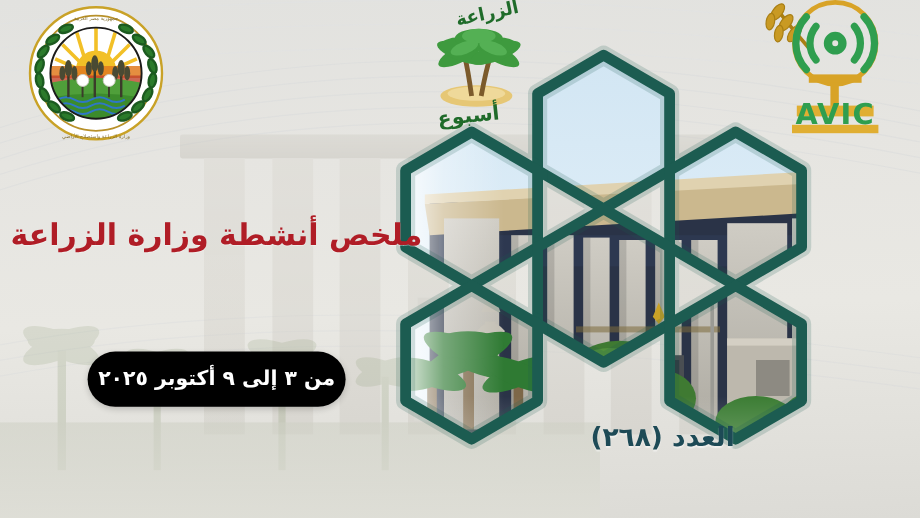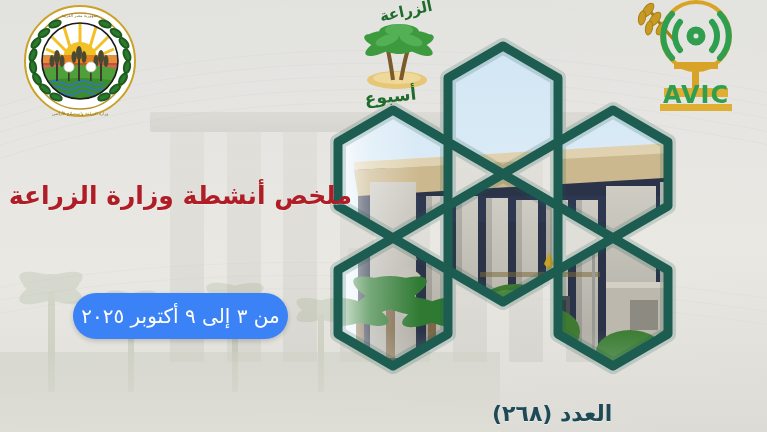--- a/index.html
+++ b/index.html
@@ -71,37 +71,36 @@
     line-height:1.42;
     letter-spacing:0px;
     text-shadow:0 1px 0 rgba(255,255,255,.35);
     direction:rtl;
   }
   .title .ln{display:block;white-space:nowrap;}
 
   .date-pill{
     position:absolute;left:73px;top:293px;
     width:215px;height:46px;
-    background:#3b82f6;
+    background:#000000;
     border-radius:23px;
     display:flex;align-items:center;justify-content:center;
     color:#ffffff;
-    font-size:20px;font-weight:normal;
+    font-size:17px;font-weight:bold;
     direction:rtl;
     box-shadow:0 2px 5px rgba(0,0,0,.18);
   }
 
   .issue-no{
     position:absolute;left:492px;top:353px;
     color:#1d4a56;
     font-size:22px;font-weight:bold;
     direction:rtl;
     text-shadow:0 1px 1px rgba(255,255,255,.5);
     letter-spacing:.5px;
-    margin-top:48px;
   }
 
   
   .photo-wrap{
     position:absolute;left:330px;top:0;width:437px;height:432px;
     overflow:hidden;
   }
   .photo-wrap svg{display:block;}
 </style>
 </head>

